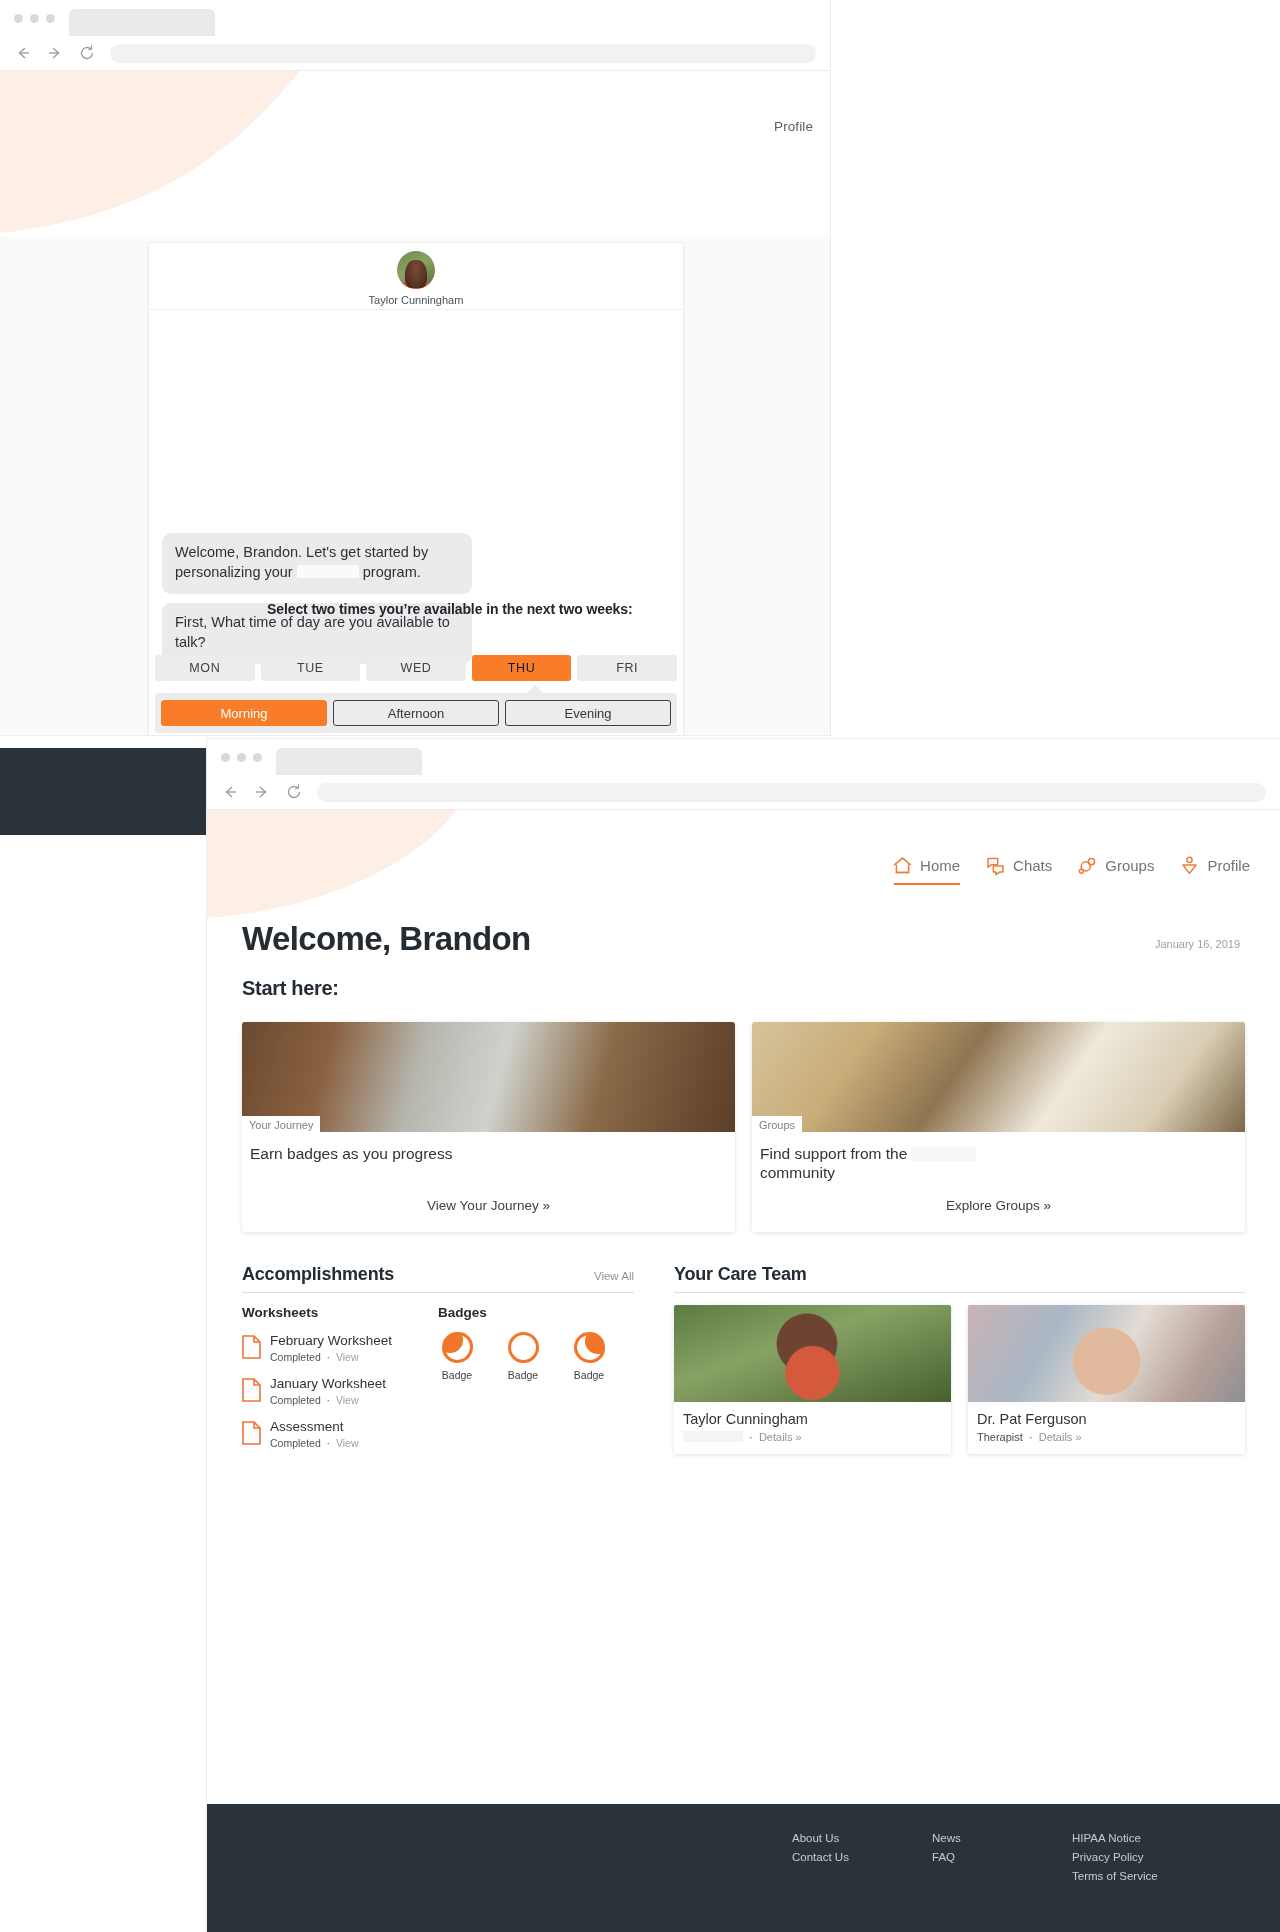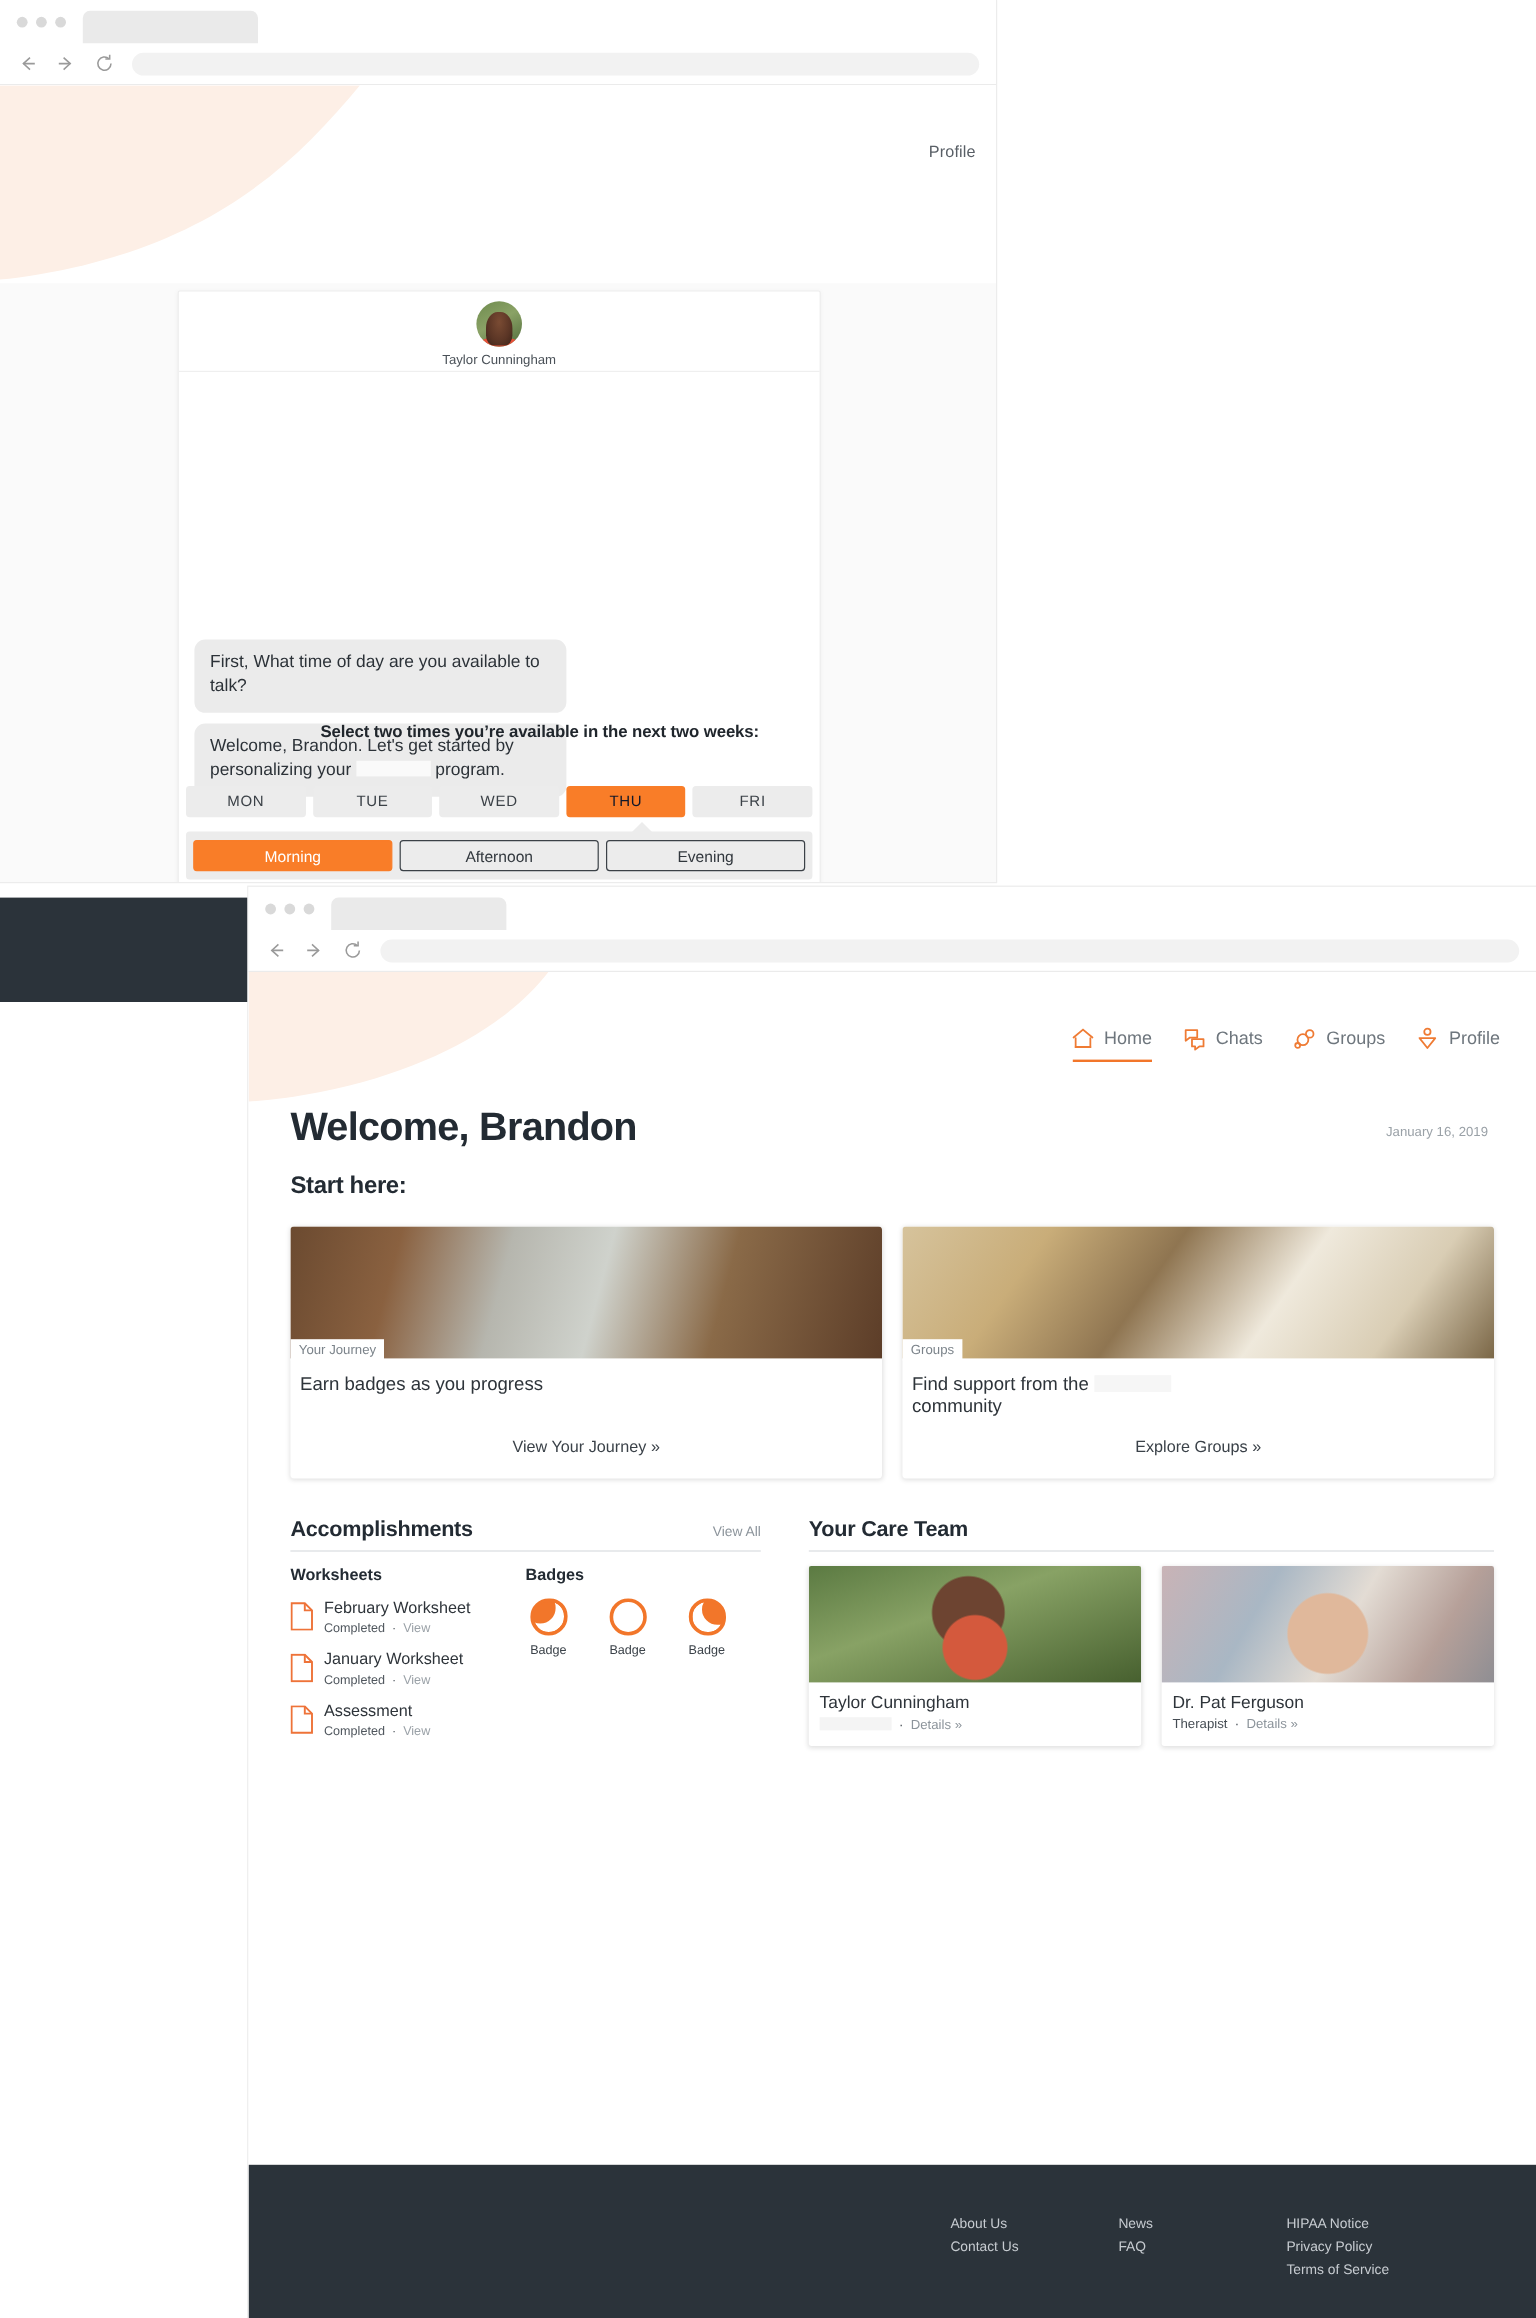--- a/index.html
+++ b/index.html
@@ -223,21 +223,21 @@
       linear-gradient(120deg,#c9b3b6 0%,#a9b7c4 30%,#e3dcd4 55%,#b6a099 80%,#8f8e93 100%); }
   .team-body { padding:9px 9px 11px 9px; }
   .team-name { font-size:14.5px; color:#2e343a; }
   .team-meta { font-size:11px; color:#454c53; margin-top:4px; }
   .team-meta .det { color:#8c949b;margin-top:44px; }
   .redact4 { display:inline-block; width:60px; height:11px; background:#f4f4f4; vertical-align:-1px; }
 
   .footer {
     position:absolute; left:0; right:0; bottom:0; height:128px; background:#2b333a;
   }
-  .foot-cols { position:absolute; right:68px; top:44px; display:flex; gap:0; }
+  .foot-cols { position:absolute; right:68px; top:28px; display:flex; gap:0; }
   .foot-col { width:140px; display:flex; flex-direction:column; gap:7px; }
   .foot-link { font-size:11.5px; color:#c7ccd1; cursor:pointer; }
 </style>
 </head>
 <body>
 
 <div class="stage">
 
   <div class="browser" id="win1">
     <div class="chrome-bar">
@@ -283,22 +283,22 @@
         <div class="chat-head">
           <div class="avatar-sm">
               <span class="shirt"></span>
             </div>
           <div class="chat-head-name">Taylor Cunningham</div>
         </div>
 
         <div class="chat-body">
 
           <div class="bubbles">
+            <div class="bubble"><span>Welcome, Brandon. Let's get started by personalizing your</span> <span class="redact"></span> <span>program.</span></div>
             <div class="bubble">First, What time of day are you available to talk?</div>
-            <div class="bubble"><span>Welcome, Brandon. Let's get started by personalizing your</span> <span class="redact"></span> <span>program.</span></div>
           </div>
 
           <div class="prompt-title">Select two times you’re available in the next two weeks:</div>
 
           <div class="days-row">
             <button class="day-btn">MON</button>
             <button class="day-btn">TUE</button>
             <button class="day-btn">WED</button>
             <button class="day-btn sel">THU</button>
             <button class="day-btn">FRI</button>

